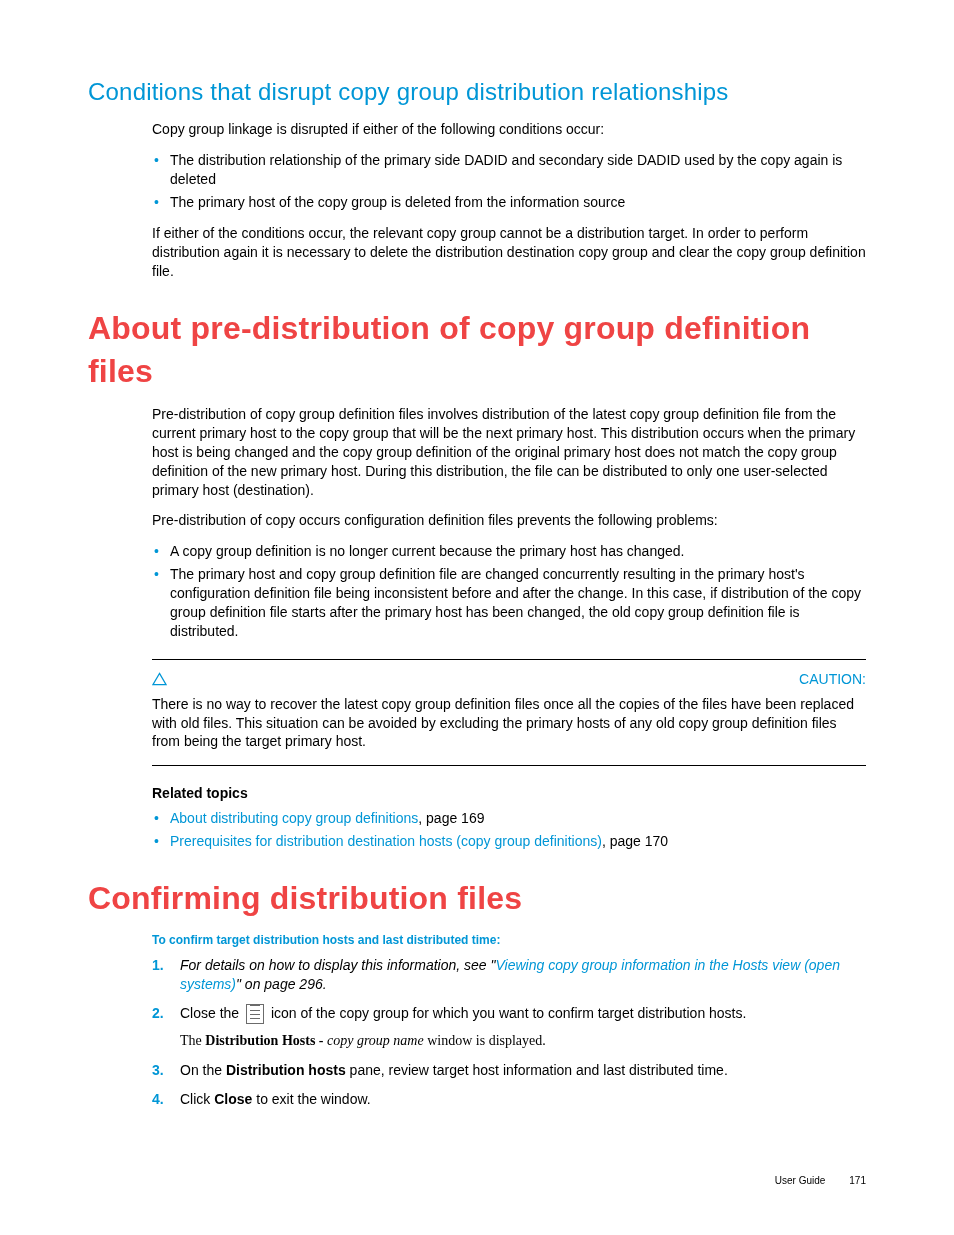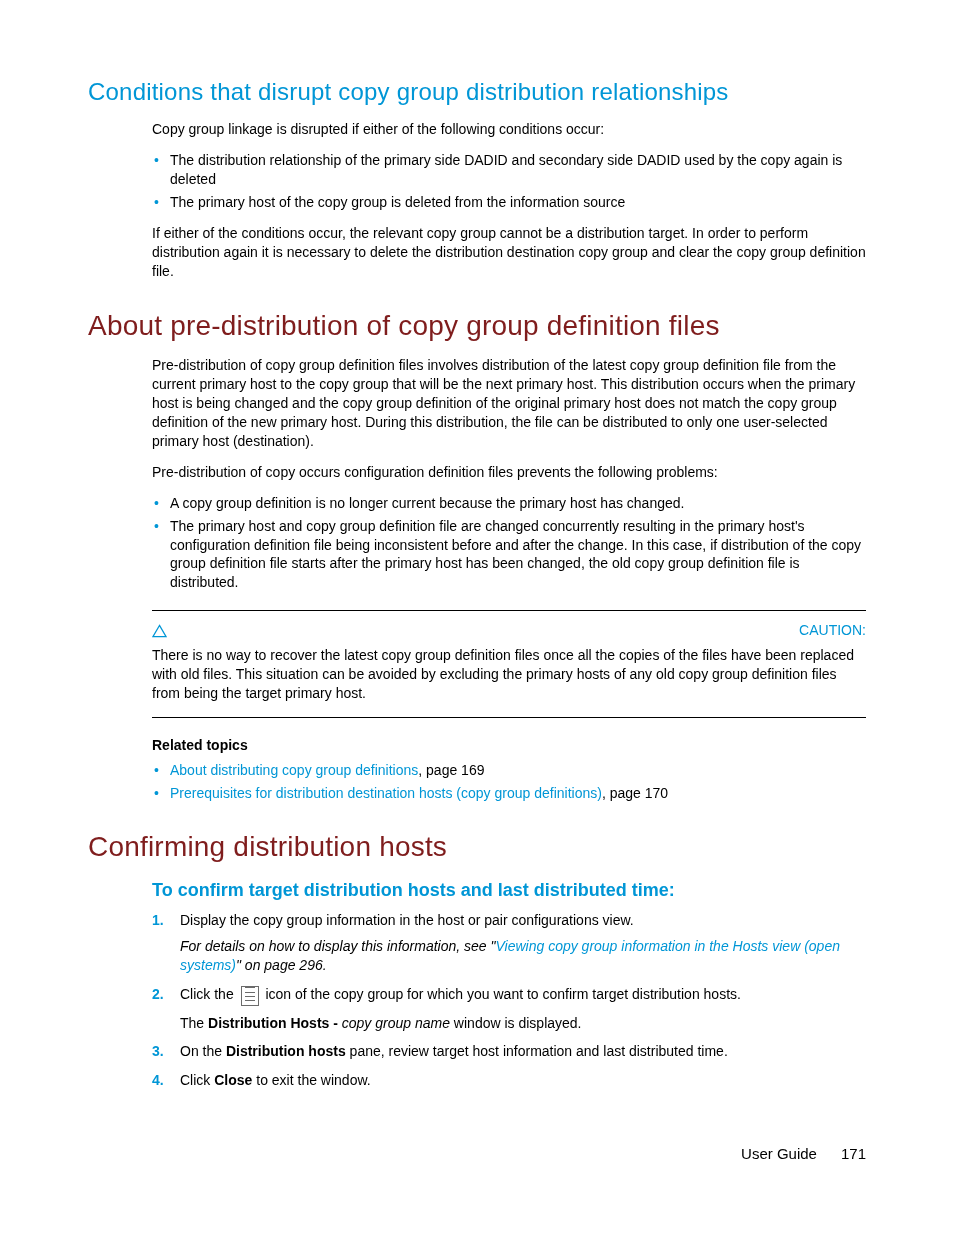--- a/index.html
+++ b/index.html
@@ -14,23 +14,23 @@
     height: 1235px;
     position: relative;
     line-height: 1.35;
   }
   .page {
     padding: 76px 88px 60px 88px;
   }
   .indent-1 { margin-left: 64px; }
   h2 {
     font-family: "Helvetica Neue Light", "Helvetica Neue", Arial, sans-serif;
-    font-weight: 400;
-    color: #7f1d1d;
-    font-size: 28px;
+    font-weight: 700;
+    color: #ef4444;
+    font-size: 32px;
     margin: 26px 0 12px 0;
     letter-spacing: 0.2px;
   }
   h3 {
     font-family: "Helvetica Neue Light", "Helvetica Neue", Arial, sans-serif;
     font-weight: 300;
     color: #0096d6;
     font-size: 24px;
     margin: 0 0 12px 0;
     letter-spacing: 0.2px;
@@ -92,29 +92,29 @@
     font-size: 14px;
   }
   .related-topics-heading {
     font-weight: bold;
     margin-bottom: 6px;
     font-size: 14px;
   }
   .procedure-heading {
     color: #0096d6;
     font-weight: bold;
-    font-size: 18px;
+    font-size: 12px;
     margin-bottom: 8px;
   }
   .link { color: #0096d6; }
   .footer {
     position: absolute;
-    bottom: 71px;
+    bottom: 48px;
     right: 88px;
-    font-size: 15px;
+    font-size: 10px;
   }
   .footer .pagelabel { margin-right: 24px; }
   .doc-icon {
     display: inline-block;
     vertical-align: middle;
     width: 16px;
     height: 18px;
     border: 1px solid #6b6b6b;
     background: #fff;
     position: relative;
@@ -169,35 +169,34 @@
     <ul>
       <li>
         <span class="link">About distributing copy group definitions</span><span>, page 169</span>
       </li>
       <li>
         <span class="link">Prerequisites for distribution destination hosts (copy group definitions)</span><span>, page 170</span>
       </li>
     </ul>
   </div>
 
-  <h2>Confirming distribution hosts</h2>
+  <h2>Confirming distribution files</h2>
   <div class="indent-1">
     <div class="procedure-heading">To confirm target distribution hosts and last distributed time:</div>
     <ol>
       <li>
         <span class="num">1.</span>
-        <span>Display the copy group information in the host or pair configurations view.</span>
         <p style="margin-top:8px; margin-bottom:0;font-style:italic;">
           <span>For details on how to display this information, see "</span><span class="link">Viewing copy group information in the Hosts view (open systems)</span><span>" on page 296.</span>
         </p>
       </li>
       <li>
         <span class="num">2.</span>
-        <span>Click the </span><span class="doc-icon"></span><span> icon of the copy group for which you want to confirm target distribution hosts.</span>
-        <p style="margin-top:8px; margin-bottom:0;">
+        <span>Close the </span><span class="doc-icon"></span><span> icon of the copy group for which you want to confirm target distribution hosts.</span>
+        <p style="margin-top:8px; margin-bottom:0;font-family:Liberation Serif, serif;">
           <span>The </span><b>Distribution Hosts - </b><i>copy group name</i><span> window is displayed.</span>
         </p>
       </li>
       <li>
         <span class="num">3.</span>
         <span>On the </span><b>Distribution hosts</b><span> pane, review target host information and last distributed time.</span>
       </li>
       <li>
         <span class="num">4.</span>
         <span>Click </span><b>Close</b><span> to exit the window.</span>

